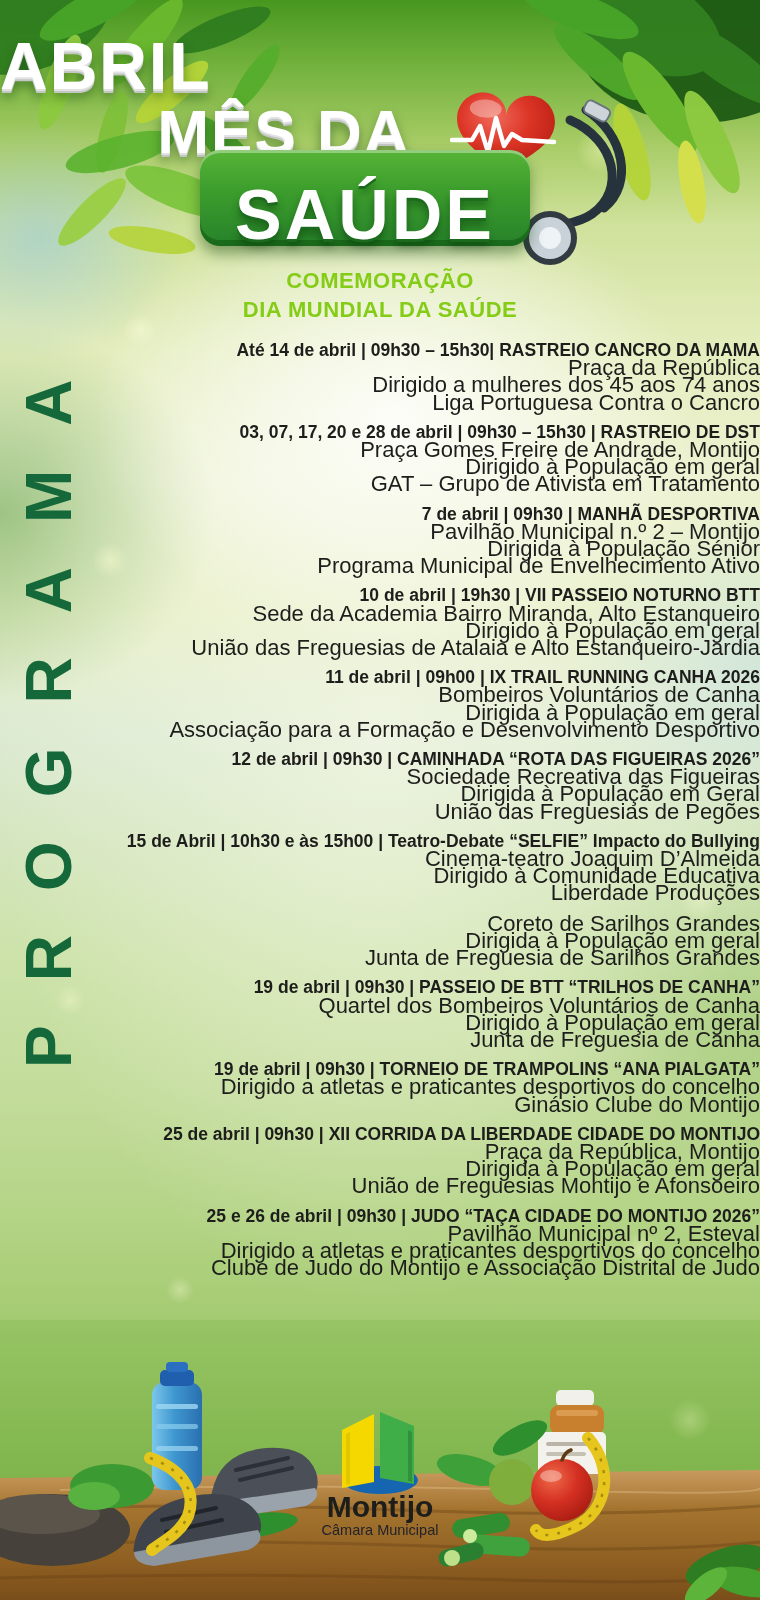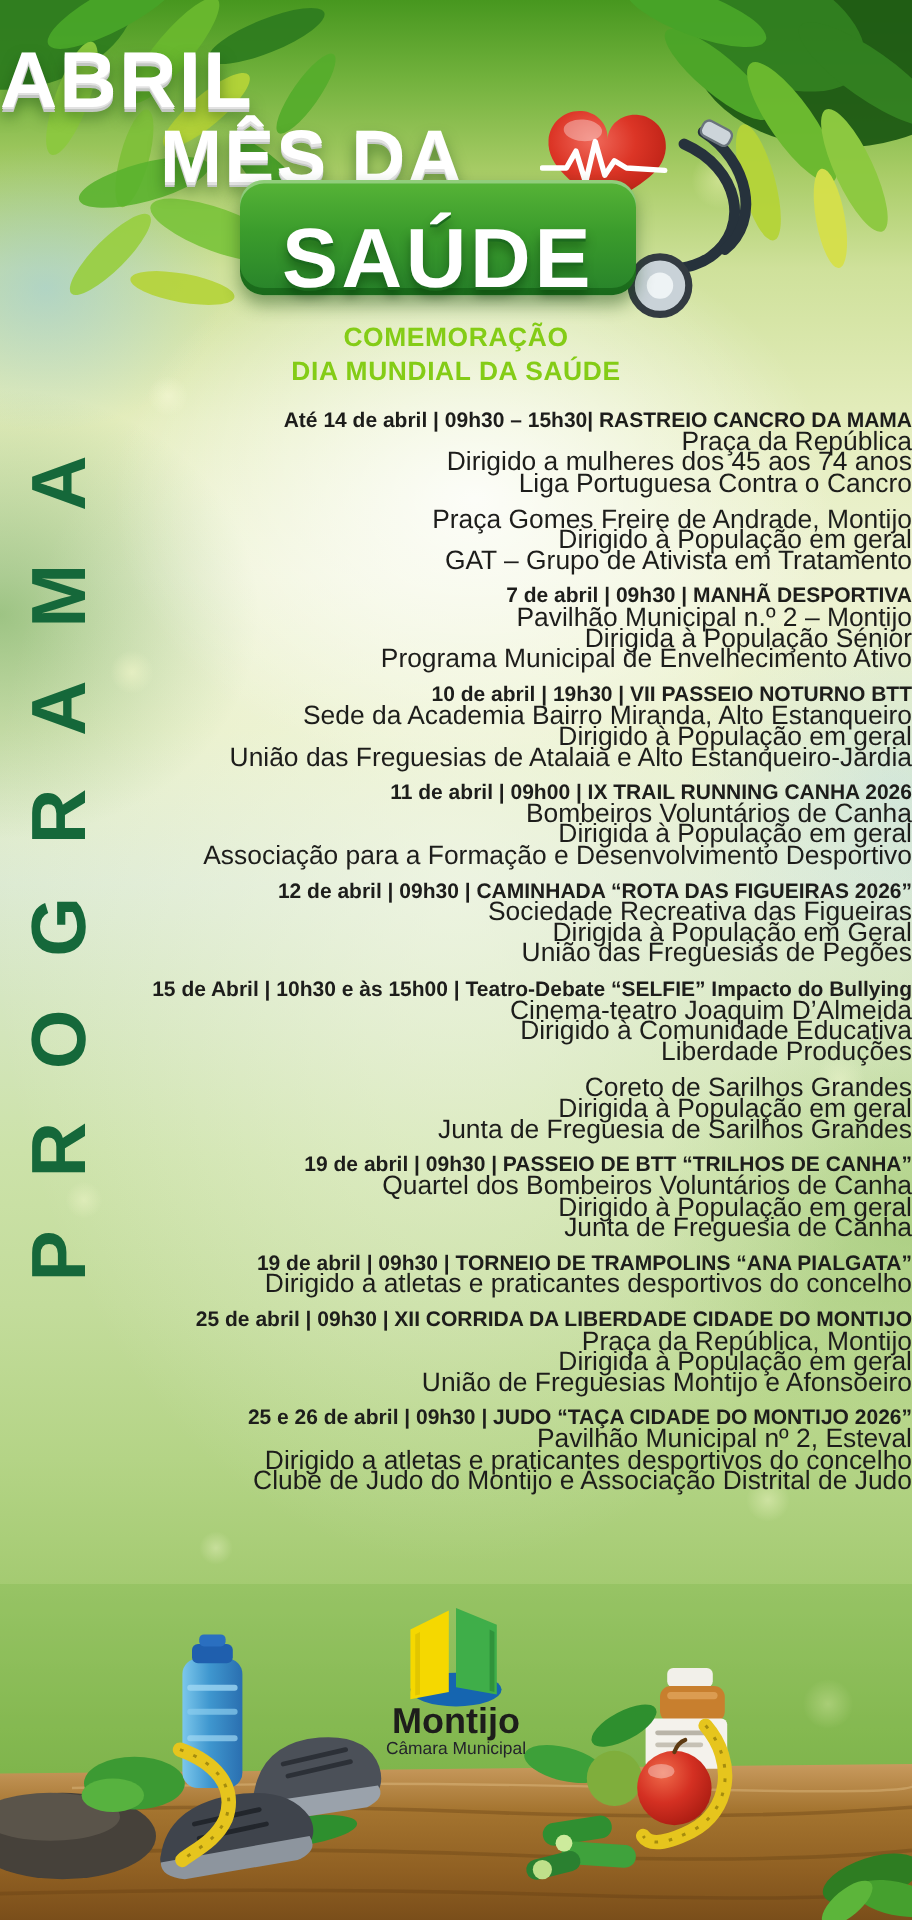--- a/index.html
+++ b/index.html
@@ -40,20 +40,21 @@
   
   .title-abril{
     position:absolute;top:28px;left:0;right:0;text-align:left;
     font-size:66px;font-weight:bold;color:#ffffff;letter-spacing:2px;
     text-shadow:0 2px 0 #e2e2e2,0 4px 0 #c3c7c3,0 8px 12px rgba(20,70,15,.55);
   }
   .title-mesda{
     position:absolute;top:96px;left:0;width:520px;text-align:center;
     font-size:62px;font-weight:bold;color:#ffffff;letter-spacing:2px;
     text-shadow:0 2px 0 #e2e2e2,0 4px 0 #c3c7c3,0 8px 12px rgba(20,70,15,.55);
+    padding-left:24px;
   }
   .banner{
     position:absolute;top:150px;left:200px;width:330px;height:96px;
     background:linear-gradient(180deg,#57b437 0%,#3b9c2c 45%,#27822a 100%);
     border-radius:20px;
     box-shadow:inset 0 3px 0 rgba(255,255,255,.35), inset 0 -6px 0 rgba(0,60,0,.35),
                0 8px 14px rgba(20,70,15,.45);
     display:flex;align-items:center;justify-content:center;
   }
   .banner-text{
@@ -78,21 +79,21 @@
   
   .events{
     position:absolute;top:342px;left:0;right:0;text-align:right;color:#1d1d1b;
   }
   .event{margin-bottom:13px;}
   .event-header{font-size:17.5px;font-weight:bold;line-height:17.2px;white-space:nowrap;}
   .event-line{font-size:22px;line-height:17.2px;white-space:nowrap;}
   
   .photo-strip{position:absolute;left:0;top:1320px;}
   
-  .brand{position:absolute;top:1332px;left:0;right:0;text-align:center;}
+  .brand{position:absolute;top:1404px;left:0;right:0;text-align:center;}
   .brand-name{font-size:30px;font-weight:bold;color:#1d1d1b;line-height:30px;margin-top:-4px;}
   .brand-sub{font-size:14.5px;color:#23232b;line-height:17px;}
 </style>
 </head>
 <body>
 
 <div class="poster">
 
   <div class="bg-base"></div>
   <div class="bg-bokeh"></div>
@@ -170,20 +171,21 @@
   <div class="side-label">PROGRAMA</div>
 
   <div class="events">
     <div class="event">
       <div class="event-header">Até 14 de abril | 09h30 – 15h30| RASTREIO CANCRO DA MAMA</div>
       <div class="event-line">Praça da República</div>
       <div class="event-line">Dirigido a mulheres dos 45 aos 74 anos</div>
       <div class="event-line">Liga Portuguesa Contra o Cancro</div>
     </div>
     <div class="event">
+      <div class="event-header">03, 07, 17, 20 e 28 de abril | 09h30 – 15h30 | RASTREIO DE DST</div>
       <div class="event-line">Praça Gomes Freire de Andrade, Montijo</div>
       <div class="event-line">Dirigido à População em geral</div>
       <div class="event-line">GAT – Grupo de Ativista em Tratamento</div>
     </div>
     <div class="event">
       <div class="event-header">7 de abril | 09h30 | MANHÃ DESPORTIVA</div>
       <div class="event-line">Pavilhão Municipal n.º 2 – Montijo</div>
       <div class="event-line">Dirigida à População Sénior</div>
       <div class="event-line">Programa Municipal de Envelhecimento Ativo</div>
     </div>
@@ -218,20 +220,21 @@
     </div>
     <div class="event">
       <div class="event-header">19 de abril | 09h30 | PASSEIO DE BTT “TRILHOS DE CANHA”</div>
       <div class="event-line">Quartel dos Bombeiros Voluntários de Canha</div>
       <div class="event-line">Dirigido à População em geral</div>
       <div class="event-line">Junta de Freguesia de Canha</div>
     </div>
     <div class="event">
       <div class="event-header">19 de abril | 09h30 | TORNEIO DE TRAMPOLINS “ANA PIALGATA”</div>
       <div class="event-line">Dirigido a atletas e praticantes desportivos do concelho</div>
+      <div class="event-line">Ginásio Clube do Montijo</div>
     </div>
     <div class="event">
       <div class="event-header">25 de abril | 09h30 | XII CORRIDA DA LIBERDADE CIDADE DO MONTIJO</div>
       <div class="event-line">Praça da República, Montijo</div>
       <div class="event-line">Dirigida à População em geral</div>
       <div class="event-line">União de Freguesias Montijo e Afonsoeiro</div>
     </div>
     <div class="event">
       <div class="event-header">25 e 26 de abril | 09h30 | JUDO “TAÇA CIDADE DO MONTIJO 2026”</div>
       <div class="event-line">Pavilhão Municipal nº 2, Esteval</div>

